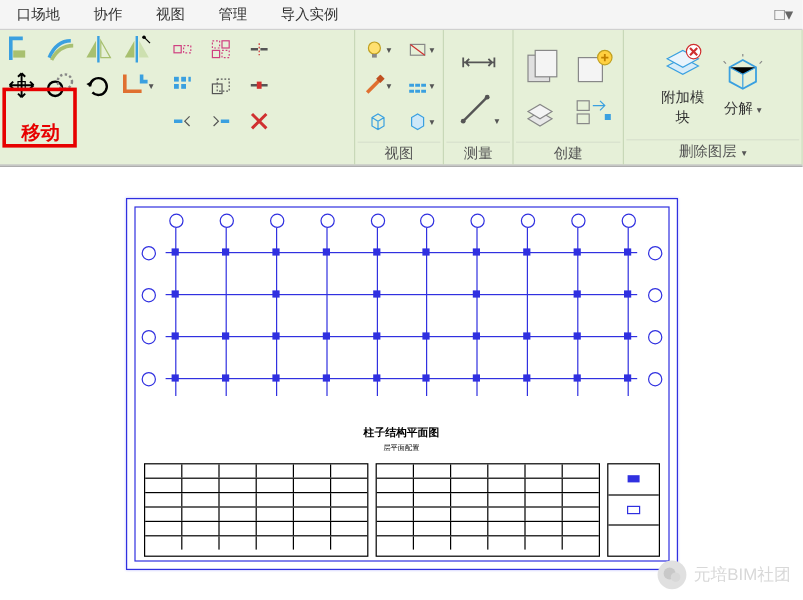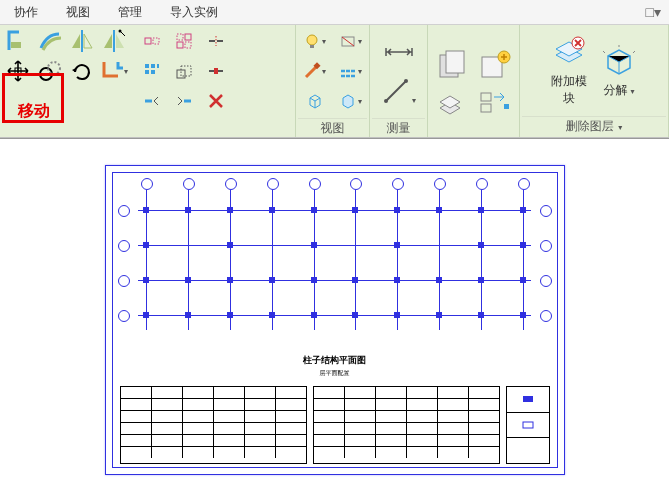--- a/index.html
+++ b/index.html
@@ -38,20 +38,21 @@
 .legend-box{width:42px;border:1px solid #000;display:flex;flex-direction:column;font-size:5px}
 .legend-box div{flex:1;border-bottom:1px solid #000;display:flex;align-items:center;justify-content:center}
 .legend-box div:last-child{border-bottom:none}
 .watermark{position:absolute;right:10px;bottom:10px;display:flex;align-items:center;gap:6px;color:#d8d8d8;font-size:14px}
 .watermark .wm-icon{width:24px;height:24px;border-radius:50%;background:#e0e0e0;display:flex;align-items:center;justify-content:center;color:#fff;font-size:10px}
 </style>
 </head>
 <body>
 
 <div class="menubar">
+  <span class="menu-item">口场地</span>
   <span class="menu-item">协作</span>
   <span class="menu-item">视图</span>
   <span class="menu-item">管理</span>
   <span class="menu-item">导入实例</span>
   <span class="collapse">□▾</span>
 </div>
 
 <div class="ribbon" style="position:relative">
 
   <div class="panel" style="width:296px">
@@ -279,20 +280,21 @@
         <div class="sm-btn" style="width:40px;height:30px">
             <svg width="34" height="26">
               <rect x="3" y="3" width="10" height="8" fill="none" stroke="#888"></rect>
               <rect x="3" y="14" width="10" height="8" fill="none" stroke="#888"></rect>
               <path d="M16 7h10M22 3l4 4-4 4" stroke="#3aa0e0" fill="none"></path>
               <rect x="26" y="14" width="5" height="5" fill="#3aa0e0"></rect>
             </svg>
           </div>
       </div>
     </div>
+    <div class="panel-label">创建</div>
   </div>
 
   <div class="panel" style="flex:1">
     <div class="panel-body" style="justify-content:center">
       <div class="big-btn">
         <span class="ico">
             <svg width="34" height="34">
               <path d="M4 20l13-7 13 7-13 7z" fill="#d8ecf8" stroke="#3aa0e0"></path>
               <path d="M4 14l13-7 13 7-13 7z" fill="#eaf4fc" stroke="#3aa0e0"></path>
               <circle cx="26" cy="8" r="6" fill="#fff" stroke="#d03030"></circle>
@@ -515,13 +517,22 @@
         <div>
             <svg width="14" height="10">
               <rect x="2" y="2" width="10" height="6" fill="none" stroke="#3030e0"></rect>
             </svg>
           </div>
         <div></div>
       </div>
     </div>
   </div>
 
+  <div class="watermark">
+    <div class="wm-icon">
+        <svg width="18" height="18">
+          <circle cx="7" cy="8" r="5" fill="#c8c8c8"></circle>
+          <circle cx="12" cy="11" r="4" fill="#d8d8d8"></circle>
+        </svg>
+      </div>
+    <span>元培BIM社团</span>
+  </div>
 </div>
 
 </body></html>

